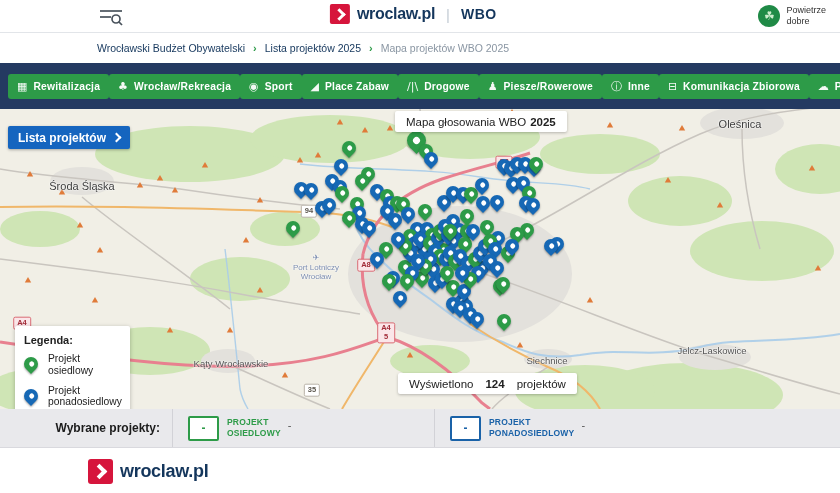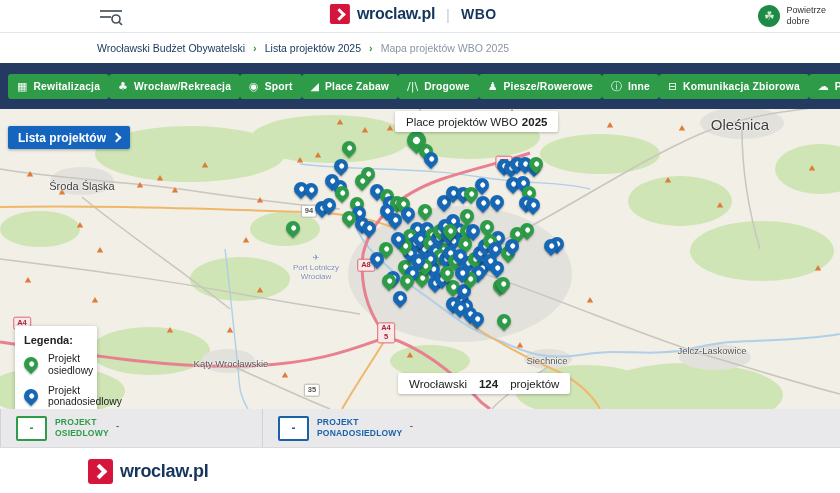--- a/index.html
+++ b/index.html
@@ -61,21 +61,21 @@
             border:none;border-radius:2px;display:flex;align-items:center;padding:0 10px;
             font-size:12px;font-weight:bold;cursor:pointer;box-shadow:0 1px 3px rgba(0,0,0,.3);}
   .list-btn .chev{width:5px;height:5px;border-width:2.5px;margin-left:7px;}
   .map-badge{position:absolute;background:#fff;border-radius:2px;box-shadow:0 1px 3px rgba(0,0,0,.25);
              height:21px;display:flex;align-items:center;padding:0 11px;font-size:11.5px;color:#222;}
   .map-badge b{margin-left:4px;}
   .title-badge{left:395px;top:2px;}
   .count-badge{left:398px;top:264px;}
   .count-badge b{margin:0 12px;}
 
-  .legend{position:absolute;left:15px;top:217px;width:82px;background:#fff;border-radius:2px;
+  .legend{position:absolute;left:15px;top:217px;width:115px;background:#fff;border-radius:2px;
           box-shadow:0 1px 4px rgba(0,0,0,.25);padding:8px 9px;box-sizing:border-box;}
   .legend-title{font-size:11px;font-weight:bold;color:#222;margin-bottom:7px;}
   .legend-row{display:flex;align-items:center;margin-bottom:8px;}
   .legend-pin{position:relative;width:15px;height:19px;flex:0 0 15px;margin-right:9px;}
   .legend-pin .pin{left:7px;top:14px;cursor:default;}
   .legend-lb{font-size:10.3px;color:#222;line-height:1.15;}
 
   
   .bottombar{height:38px;background:#e9e9ec;display:flex;align-items:center;}
   .bb-label{width:172px;text-align:right;font-size:12px;font-weight:bold;color:#1b1b1b;
@@ -276,21 +276,21 @@
           <path d="M590,188 l3.2,5.6 l-6.4,0 z"></path>
           <path d="M410,243 l3.2,5.6 l-6.4,0 z"></path>
           <path d="M520,233 l3.2,5.6 l-6.4,0 z"></path>
           <path d="M812,56 l3.2,5.6 l-6.4,0 z"></path>
           <path d="M818,156 l3.2,5.6 l-6.4,0 z"></path>
         </g>
     </svg>
 
     <div id="labels-layer">
         <div class="map-label" style="left: 82px; top: 78px; font-size: 11px; color: rgb(61, 61, 61);">Środa Śląska</div>
-        <div class="map-label" style="left: 740px; top: 16px; font-size: 15px; color: rgb(61, 61, 61);">Oleśnica</div>
+        <div class="map-label" style="left: 740px; top: 16px; font-size: 11px; color: rgb(61, 61, 61);">Oleśnica</div>
         <div class="map-label" style="left: 231px; top: 255px; font-size: 9.5px; color: rgb(85, 85, 85);">Kąty Wrocławskie</div>
         <div class="map-label" style="left: 547px; top: 252px; font-size: 9.5px; color: rgb(85, 85, 85);">Siechnice</div>
         <div class="map-label" style="left: 712px; top: 242px; font-size: 9.5px; color: rgb(85, 85, 85);">Jelcz-Laskowice</div>
         <div class="map-label" style="left: 316px; top: 158px; font-size: 8px; color: rgb(124, 141, 176);">✈
 Port Lotniczy
 Wrocław</div>
       </div>
     <div id="badges-layer">
         <div class="road-badge rb-road" style="left: 309px; top: 102px;">94</div>
         <div class="road-badge rb-motorway" style="left: 504px; top: 53px;">S8</div>
@@ -426,21 +426,21 @@
         <div class="pin pin-green" style="left: 501px; top: 137px;"></div>
         <div class="pin pin-blue" style="left: 505px; top: 130px;"></div>
       </div>
 
     <button class="list-btn">
       <span>Lista projektów</span>
         <span class="chev"></span>
     </button>
 
     <div class="map-badge title-badge">
-      <span>Place projektów WBO</span>
+      <span>Mapa głosowania WBO</span>
         <b>2025</b>
     </div>
 
     <div class="legend">
       <div class="legend-title">Legenda:</div>
       <div id="legend-items">
           <div class="legend-row">
             <span class="legend-pin">
               <span class="pin" style="background: rgb(45, 155, 72); left: 0px; top: 2px; cursor: default;"></span>
             </span>
@@ -451,27 +451,28 @@
             <span class="legend-pin">
               <span class="pin" style="background: rgb(22, 104, 181); left: 0px; top: 2px; cursor: default;"></span>
             </span>
             <span class="legend-lb" style="white-space: pre-line;">Projekt
 ponadosiedlowy</span>
           </div>
         </div>
     </div>
 
     <div class="map-badge count-badge">
-      <span>Wrocławski</span>
+      <span>Wyświetlono</span>
         <b>124</b>
         <span>projektów</span>
     </div>
   </div>
 
   <div class="bottombar">
+    <div class="bb-label">Wybrane projekty:</div>
     <div style="display:flex;align-items:center;flex:1;height:38px;" id="counters">
         <div class="bb-sep"></div>
         <div class="counter-sec first">
           <div class="counter-box" style="border: 2px solid rgb(45, 155, 72); color: rgb(45, 155, 72);">-</div>
           <div class="counter-lbl" style="color: rgb(45, 155, 72); white-space: pre-line;">PROJEKT
 OSIEDLOWY</div>
           <div class="counter-suffix">-</div>
         </div>
         <div class="bb-sep"></div>
         <div class="counter-sec">

